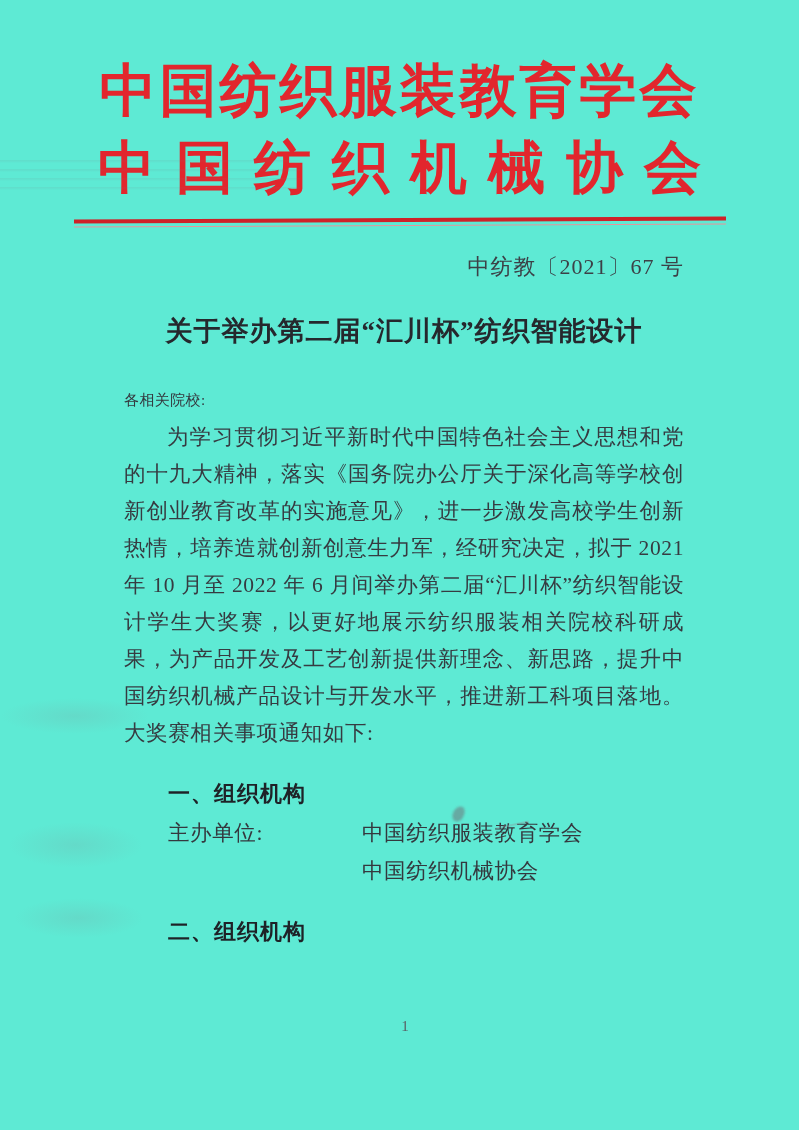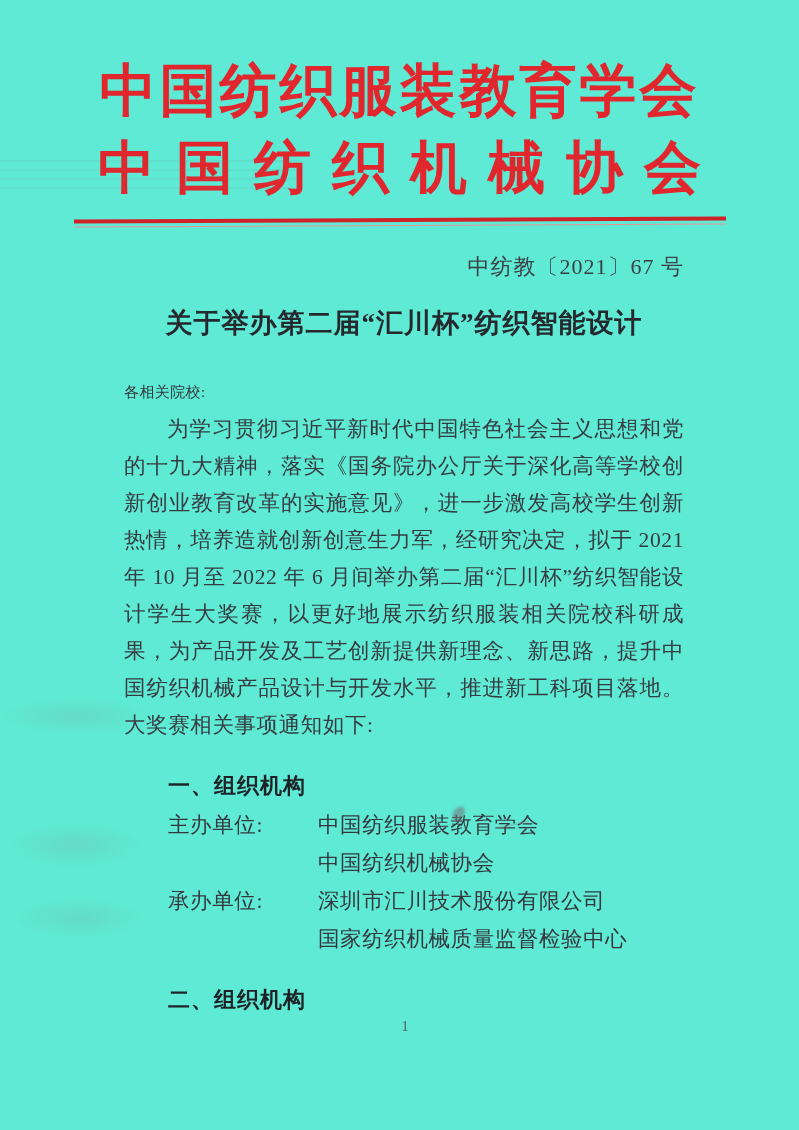--- a/index.html
+++ b/index.html
@@ -28,39 +28,39 @@
 
   
   .content { width:560px; margin-left:124px; }
 
   .doc-number {
     margin-top:26px; text-align:right;
     font-size:22px; line-height:30px; letter-spacing:1px;
     color:#3c4147;
   }
   .doc-title {
-    margin-top:20px; text-align:center;
+    margin-top:28px; text-align:center;
     font-size:27px; font-weight:bold; line-height:42px;
     color:#25282d; letter-spacing:1px;
   }
   .salutation {
     margin-top:30px; font-size:15px; line-height:37px; letter-spacing:0.4px;
   }
   .para {
     font-size:21.5px; line-height:37px; letter-spacing:0.6px;
     text-align:justify; text-indent:2em; color:#363b41;
   }
   .section-heading {
     margin-top:22px; padding-left:44px;
     font-family:"Liberation Sans","DejaVu Sans",sans-serif;
     font-size:22px; font-weight:bold; line-height:40px;
     color:#1e2227; letter-spacing:1px;
   }
   .org-table { margin-left:44px; font-size:21.5px; line-height:38px; letter-spacing:0.6px; }
-  .org-row { display:flex; }
+  .org-row { display:flex;gap:44px; }
   .org-label { width:150px; flex:0 0 auto; }
   .org-values { flex:1; }
   .org-value { white-space:nowrap; }
 
   .page-number {
     position:absolute; top:1018px; left:0; width:810px;
     text-align:center; font-size:15px; color:#5a5e63;
   }
 
   
@@ -114,27 +114,20 @@
     <div class="section-heading">一、组织机构</div>
 
     <div class="org-table">
       <div class="org-row">
         <div class="org-label">主办单位:</div>
         <div class="org-values">
           <div class="org-value">中国纺织服装教育学会</div>
           <div class="org-value">中国纺织机械协会</div>
         </div>
       </div>
-      <div class="org-row">
-        <div class="org-label">承办单位:</div>
-        <div class="org-values">
-          <div class="org-value">深圳市汇川技术股份有限公司</div>
-          <div class="org-value">国家纺织机械质量监督检验中心</div>
-        </div>
-      </div>
     </div>
 
     <div class="section-heading">二、组织机构</div>
 
   </div>
 
   <div class="page-number">1</div>
 
   <div class="artifact smudge-lines" style="left:0; top:160px; width:300px; height:34px; opacity:0.55;"></div>
   <div class="artifact smudge-soft" style="left:0; top:698px; width:150px; height:36px;"></div>

